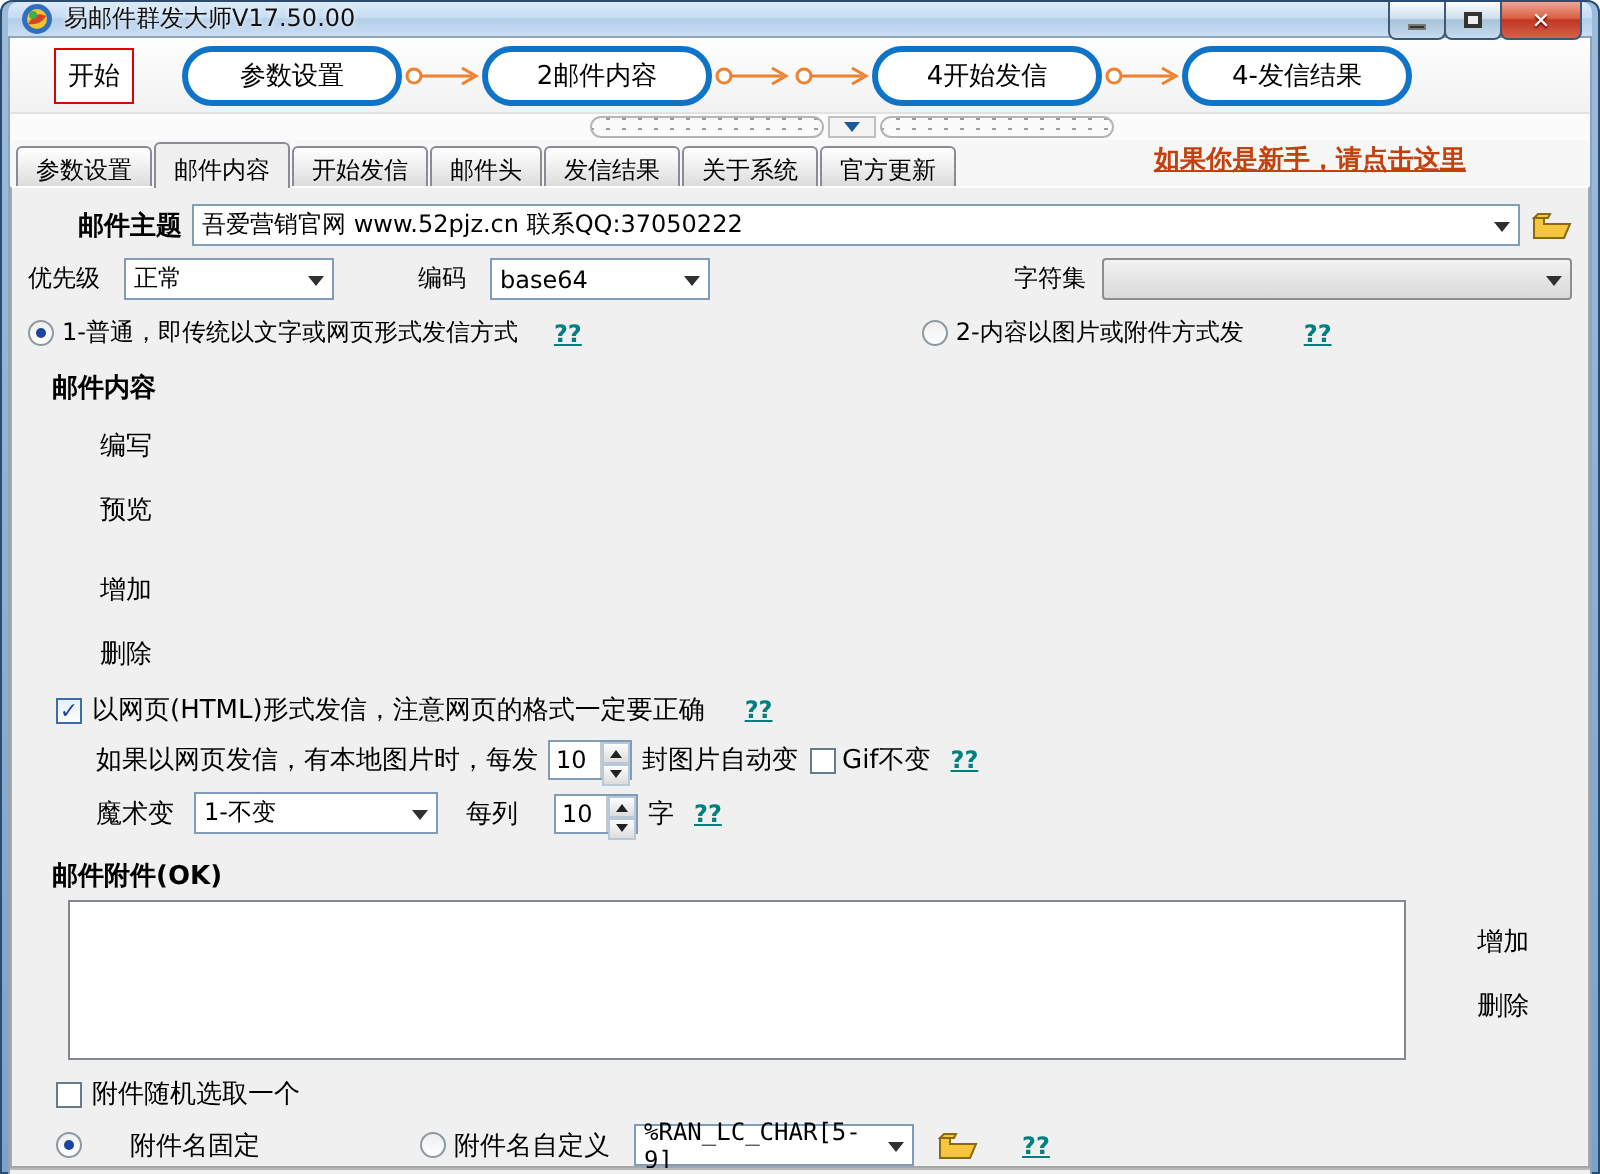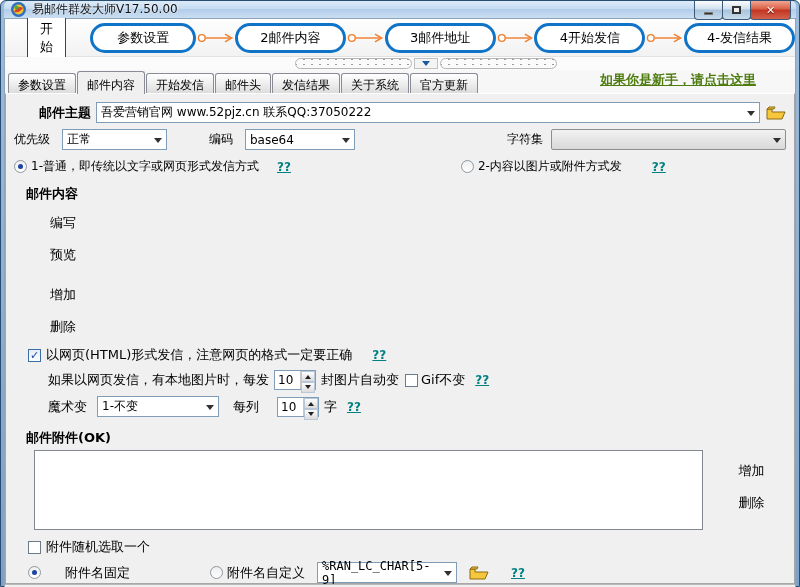--- a/index.html
+++ b/index.html
@@ -37,21 +37,21 @@
              background-image:radial-gradient(#9b9b9b 1px, transparent 1.2px); background-size:8px 5px; background-position:4px 3px; }
   .chevbtn { width:24px; height:11px; background:#f4f4f4; border:1px solid #c0c0c0; margin:0 2px;
              display:flex; align-items:center; justify-content:center; }
   .chev { width:0; height:0; border:4px solid transparent; border-top:5px solid #1b5a9e; margin-top:4px; }
 
   
   .tabrow { height:23px; display:flex; align-items:flex-end; background:#f7f7f7; padding-left:3px; position:relative; }
   .tab { border:1px solid #898c95; border-bottom:none; border-radius:3px 3px 0 0; margin-right:1px;
          background:linear-gradient(#fff,#ebebeb 60%,#dcdcdc); padding:3px 9px 2px; font-size:12px; height:20px; }
   .tab.active { background:#f0f0f0; height:23px; padding-top:5px; position:relative; z-index:2; margin-bottom:-1px; }
-  .newbie { position:absolute; right:39px; bottom:4px; color:#4d7c0f; font-weight:bold; text-decoration:underline; font-size:13px; }
+  .newbie { position:absolute; right:62px; bottom:4px; color:#c2410c; font-weight:bold; text-decoration:underline; font-size:13px; }
 
   
   .page { flex:1; background:#f0f0f0; border:1px solid #a7a7a7; border-top:1px solid #fff; padding:8px 8px 0; display:flex; flex-direction:column; position:relative; }
   .row { display:flex; align-items:center; }
   .lbl { font-size:12px; }
   .b { font-weight:bold; }
 
   .combo { display:inline-flex; align-items:center; background:#fff; border:1px solid #7f9db9; height:21px; padding-left:4px; font-size:12px; }
   .carrow { margin-left:auto; width:16px; display:flex; justify-content:center; }
   .tri-down { width:0; height:0; border:4px solid transparent; border-top:5px solid #303030; margin-top:5px; }
@@ -139,21 +139,20 @@
         <circle cx="5" cy="6" r="3.5" fill="#fff" stroke="#f08030" stroke-width="1.5"></circle>
         <line x1="9" y1="6" x2="34" y2="6" stroke="#f08030" stroke-width="1.5"></line>
         <path d="M29 2 L36 6 L29 10" fill="none" stroke="#f08030" stroke-width="1.5"></path>
       </svg>
       <div class="capsule cap-1">2邮件内容</div>
       <svg class="flow-arrow" width="38" height="12" viewBox="0 0 38 12">
         <circle cx="5" cy="6" r="3.5" fill="#fff" stroke="#f08030" stroke-width="1.5"></circle>
         <line x1="9" y1="6" x2="34" y2="6" stroke="#f08030" stroke-width="1.5"></line>
         <path d="M29 2 L36 6 L29 10" fill="none" stroke="#f08030" stroke-width="1.5"></path>
       </svg>
-      <div class="capsule cap-2">3邮件地址</div>
       <svg class="flow-arrow" width="38" height="12" viewBox="0 0 38 12">
         <circle cx="5" cy="6" r="3.5" fill="#fff" stroke="#f08030" stroke-width="1.5"></circle>
         <line x1="9" y1="6" x2="34" y2="6" stroke="#f08030" stroke-width="1.5"></line>
         <path d="M29 2 L36 6 L29 10" fill="none" stroke="#f08030" stroke-width="1.5"></path>
       </svg>
       <div class="capsule cap-3">4开始发信</div>
       <svg class="flow-arrow" width="38" height="12" viewBox="0 0 38 12">
         <circle cx="5" cy="6" r="3.5" fill="#fff" stroke="#f08030" stroke-width="1.5"></circle>
         <line x1="9" y1="6" x2="34" y2="6" stroke="#f08030" stroke-width="1.5"></line>
         <path d="M29 2 L36 6 L29 10" fill="none" stroke="#f08030" stroke-width="1.5"></path>

